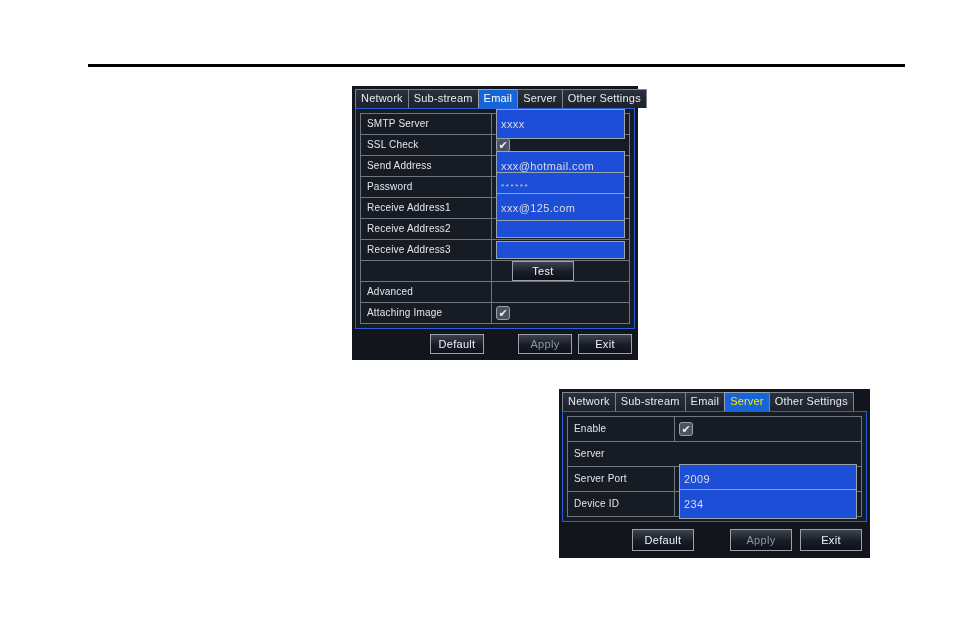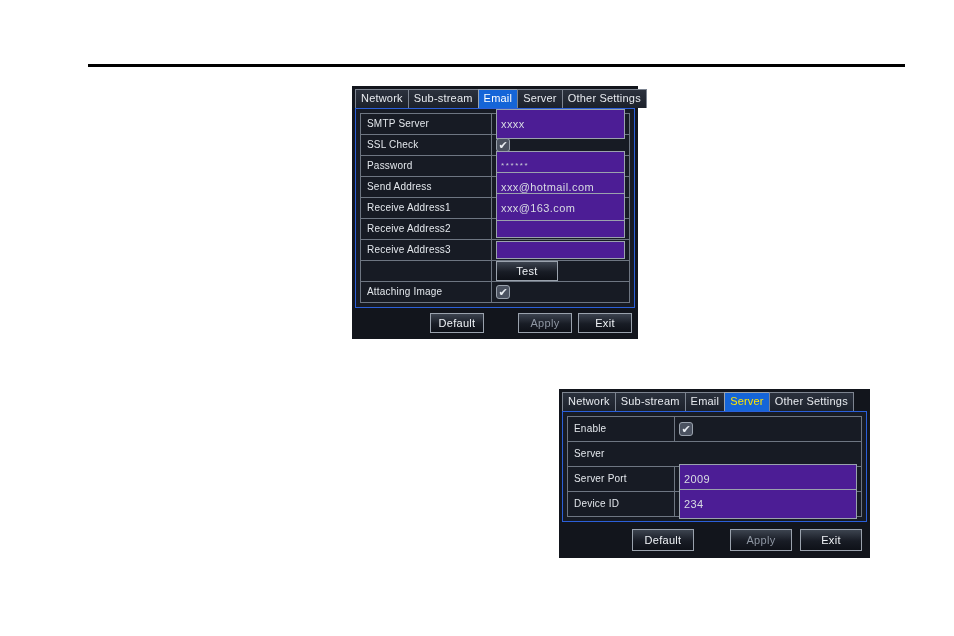--- a/index.html
+++ b/index.html
@@ -89,21 +89,21 @@
     flex: 1;
     display: flex;
     align-items: center;
     box-sizing: border-box;
     border-left: 1px solid #6e7682;
     height: 100%;
     padding: 0 4px;
   }
 
   .txtfield {
-    background: #4c1d95;
+    background: #1d4ed8;
     border: 1px solid #9aa2ad;
     color: #d9dde3;
     font-size: 11px;
     line-height: 12px;
     padding: 8px 4px;
     box-sizing: border-box;
     width: 100%;
     white-space: nowrap;
     overflow: hidden;
     letter-spacing: 0.4px;
@@ -138,20 +138,21 @@
     line-height: 12px;
     padding: 3px 0;
     text-align: center;
     box-sizing: border-box;
     letter-spacing: 0.3px;
   }
   .btn.dim { color: #8e96a2; margin-left: 28px; }
 
   .btn-test {
     width: 62px;
+    margin-left: 16px;
   }
 
   .footer {
     display: flex;
     justify-content: flex-end;
     align-items: center;
     padding: 5px 6px 6px 0;
     gap: 6px;
   }
   .footer .btn { width: 54px; }
@@ -205,37 +206,37 @@
       <div class="grid-row">
         <div class="cell-label">SSL Check</div>
         <div class="cell-value">
           <span class="checkbox">
               <span>✔</span>
             </span>
         </div>
       </div>
 
       <div class="grid-row">
+        <div class="cell-label">Send Address</div>
+        <div class="cell-value">
+          <div class="txtfield">xxx@hotmail.com</div>
+        </div>
+      </div>
+
+      <div class="grid-row">
         <div class="cell-label">Password</div>
         <div class="cell-value">
           <div class="txtfield pwd">******</div>
         </div>
       </div>
 
       <div class="grid-row">
-        <div class="cell-label">Send Address</div>
-        <div class="cell-value">
-          <div class="txtfield">xxx@hotmail.com</div>
-        </div>
-      </div>
-
-      <div class="grid-row">
         <div class="cell-label">Receive Address1</div>
         <div class="cell-value">
-          <div class="txtfield">xxx@163.com</div>
+          <div class="txtfield">xxx@125.com</div>
         </div>
       </div>
 
       <div class="grid-row">
         <div class="cell-label">Receive Address2</div>
         <div class="cell-value">
           <div class="txtfield empty"></div>
         </div>
       </div>
 
@@ -246,20 +247,24 @@
         </div>
       </div>
 
       <div class="grid-row">
         <div class="cell-label"></div>
         <div class="cell-value">
           <div class="btn btn-test">Test</div>
         </div>
       </div>
 
+      <div class="grid-row">
+        <div class="cell-label">Advanced</div>
+        <div class="cell-value"></div>
+      </div>
 
       <div class="grid-row">
         <div class="cell-label">Attaching Image</div>
         <div class="cell-value">
           <span class="checkbox">
               <span>✔</span>
             </span>
         </div>
       </div>
 

